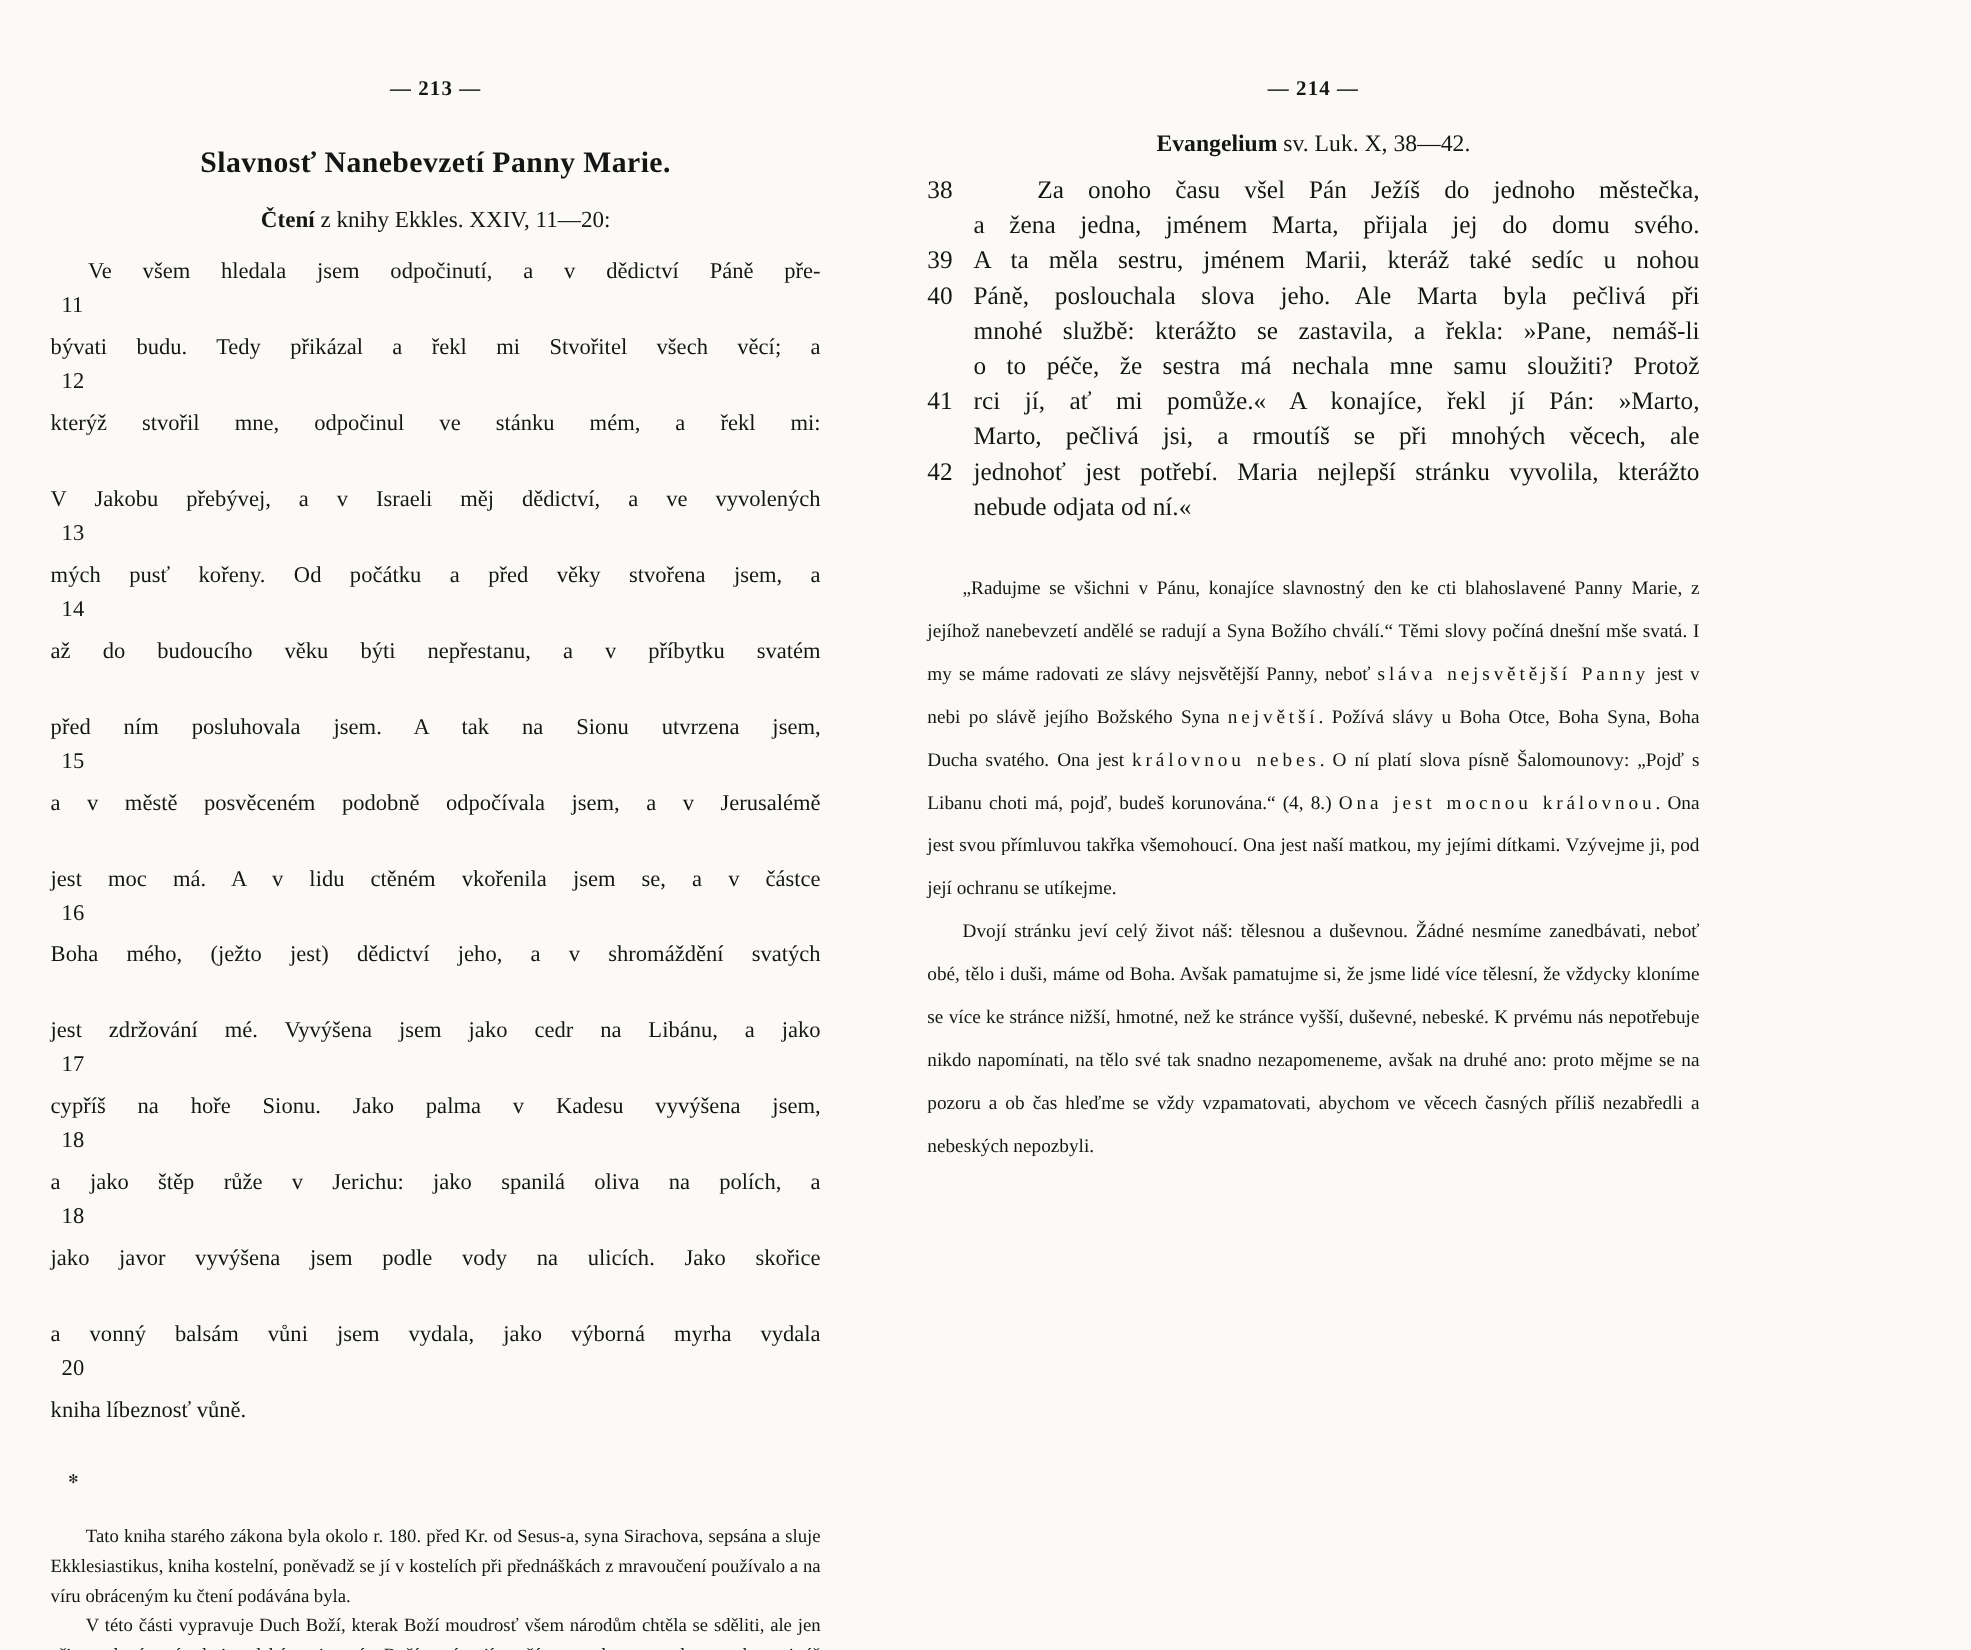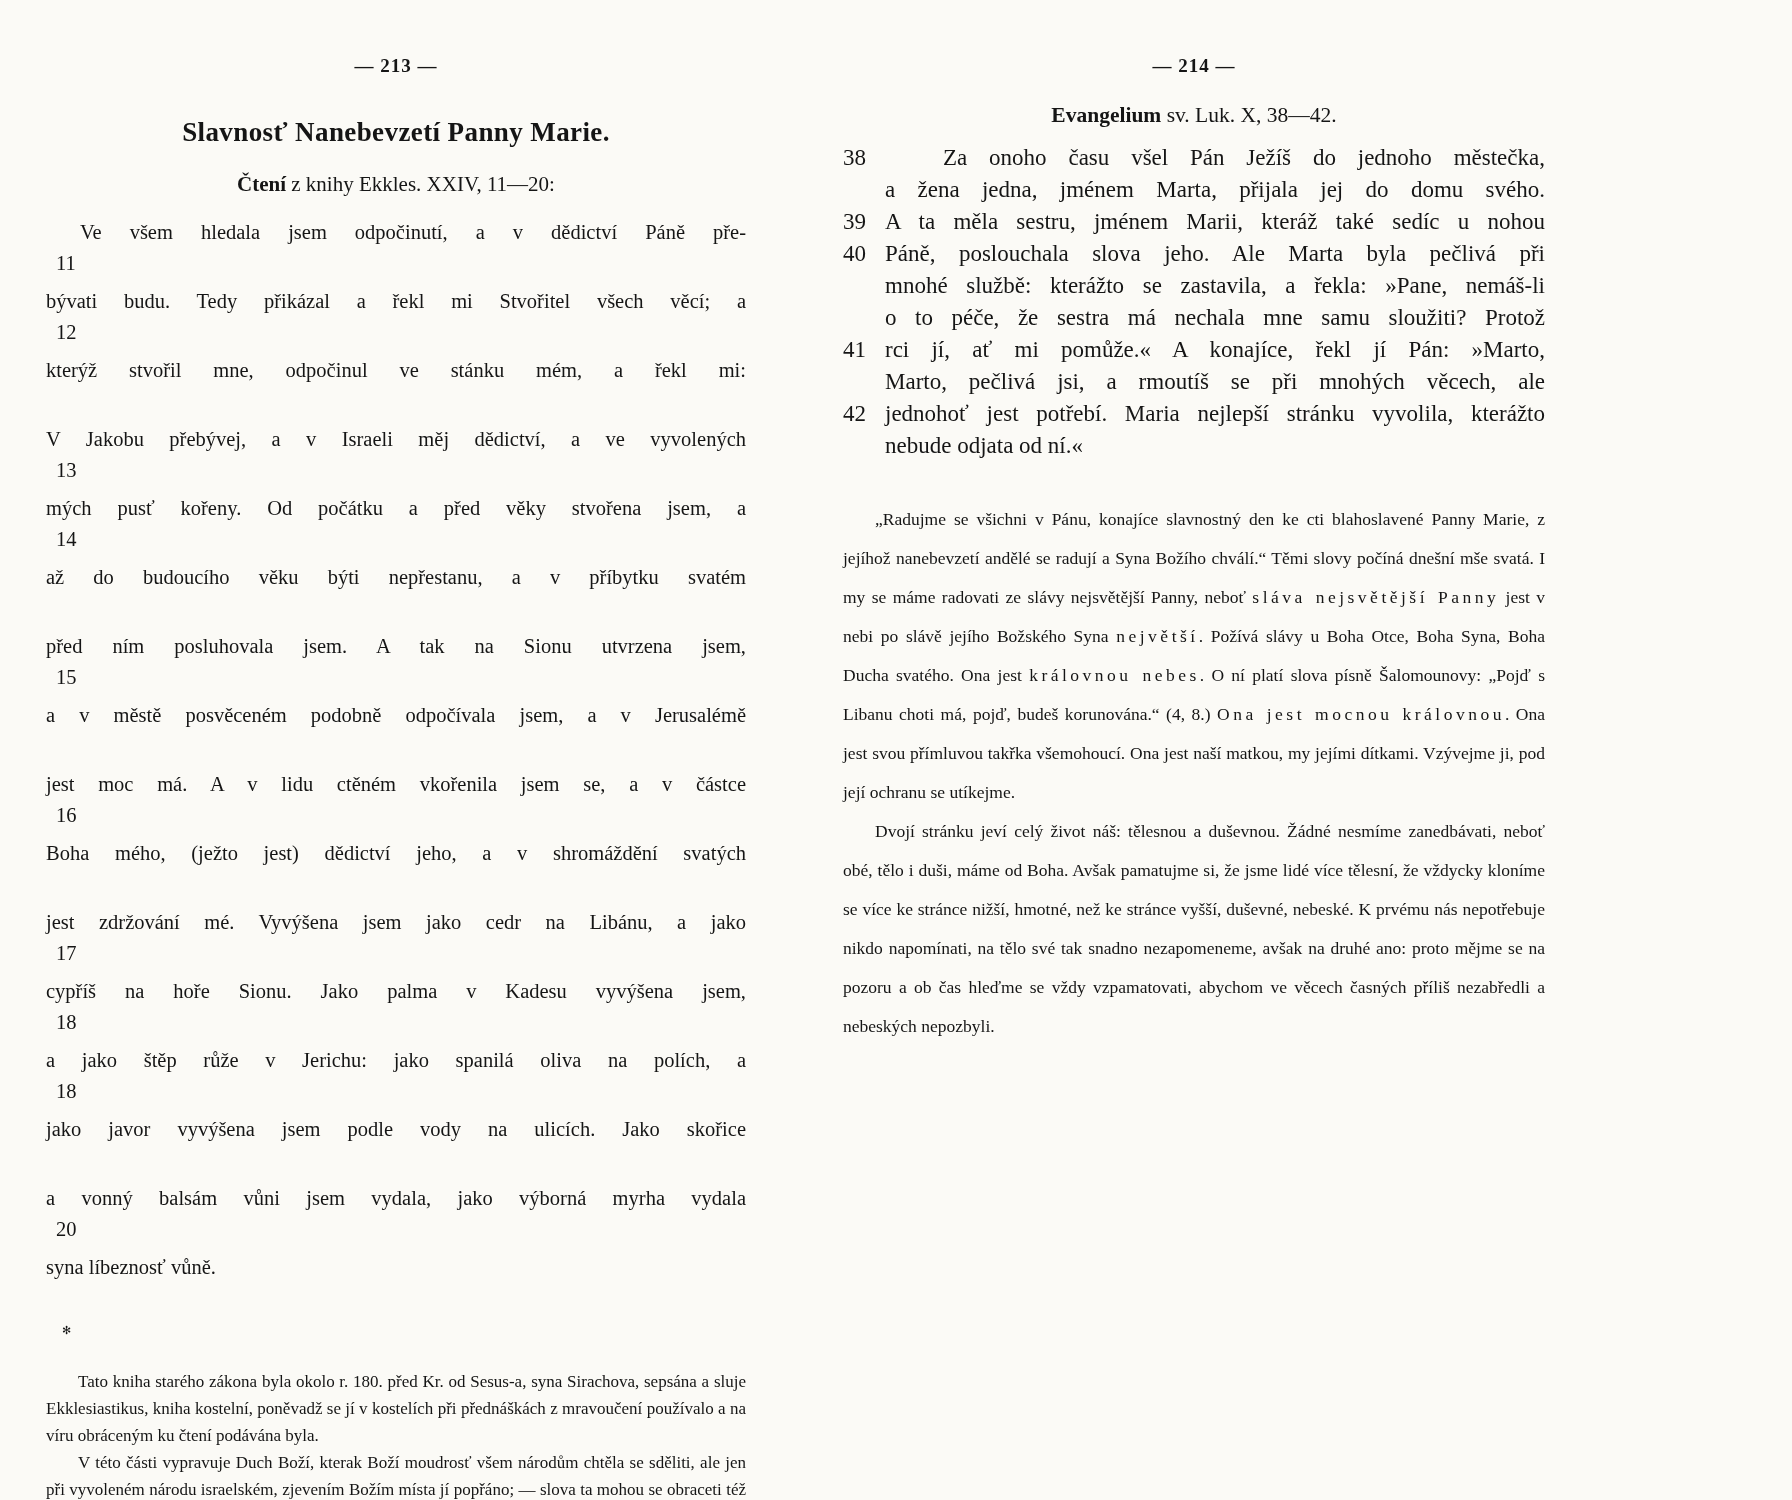--- a/index.html
+++ b/index.html
@@ -6,21 +6,21 @@
   html, body { margin: 0; padding: 0; }
   body {
     width: 1792px;
     height: 1500px;
     background: #fbfaf6;
     color: #151515;
     font-family: "Liberation Serif", "DejaVu Serif", serif;
     overflow: hidden;
   }
   .spread { display: flex; width: 1792px; height: 1500px; }
-  .page { padding-top: 55px; }
+  .page { padding-top: 55px; margin-top: 15px; }
   .page-left  { width: 700px; margin-left: 46px; }
   .page-right { width: 702px; margin-left: 97px; }
 
   .page-number {
     text-align: center;
     font-size: 19px;
     font-weight: bold;
     letter-spacing: 1px;
   }
 
@@ -154,21 +154,21 @@
         </div>
         <div class="vline">
           <span class="vtext">jako javor vyvýšena jsem podle vody na ulicích. Jako skořice</span>
           <span class="vnum-right"></span>
         </div>
         <div class="vline">
           <span class="vtext">a vonný balsám vůni jsem vydala, jako výborná myrha vydala</span>
           <span class="vnum-right">20</span>
         </div>
         <div class="vline">
-          <span class="vtext short">syna líbeznosť vůně.</span>
+          <span class="vtext short">kniha líbeznosť vůně.</span>
           <span class="vnum-right"></span>
         </div>
       </div>
     <div class="ornament">✻</div>
     <div class="notes" id="left-notes">
         <p class="note-para">Tato kniha starého zákona byla okolo r. 180. před Kr. od Sesus-a, syna Sirachova, sepsána a sluje Ekklesiastikus, kniha kostelní, poněvadž se jí v kostelích při přednáškách z mravoučení používalo a na víru obráceným ku čtení podávána byla.</p>
         <p class="note-para">V této části vypravuje Duch Boží, kterak Boží moudrosť všem národům chtěla se sděliti, ale jen při vyvoleném národu israelském, zjevením Božím místa jí popřáno; — slova ta mohou se obraceti též na nejsvětější Pannu, Pannu nejmoudřejší, stolici moudrosti.</p>
       </div>
   </div>
 

